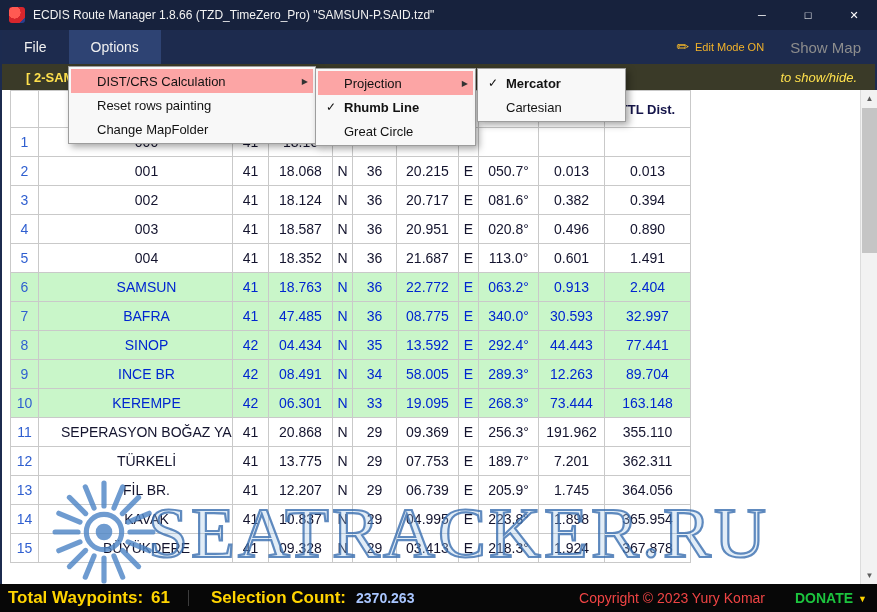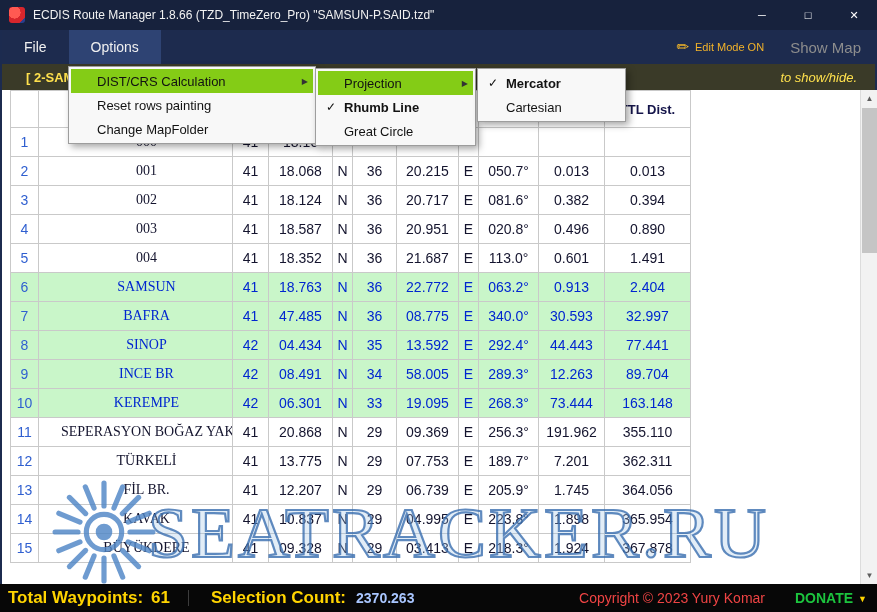--- a/index.html
+++ b/index.html
@@ -26,35 +26,35 @@
   
   .infobar { position:absolute; left:2px; top:64px; width:873px; height:26px; background:#3a3a28; display:flex; align-items:center; }
   .info-left { color:#ffe14d; font-size:13px; font-weight:bold; margin-left:8px; white-space:nowrap;padding-left:16px; }
   .info-right { color:#ffe14d; font-size:13px; font-style:italic; margin-left:auto; margin-right:18px; white-space:nowrap; }
   
   table.wp { position:absolute; left:10px; top:90px; width:680px; border-collapse:collapse; table-layout:fixed; background:#fff; z-index:2; }
   table.wp th, table.wp td { border:1px solid #c9c9c9; overflow:hidden; white-space:nowrap; text-align:center; }
   table.wp thead th { height:37px; font-size:13px; font-weight:bold; color:#15154a; background:#ffffff; }
   table.wp tbody td { height:29px; font-size:14px; color:#14142e; }
   td.c-num { font-size:11px; color:#2f5fd0 !important; }
-  td.c-name { text-align:left; padding-left:22px;font-family:Liberation Serif, serif; }
+  td.c-name { text-align:left; padding-left:22px; }
   tr.green td { background:#c9f6c9; }
   tr.green td:not(.c-num) { color:#0026d0; }
   
   .vscroll { position:absolute; left:860px; top:90px; width:17px; height:494px; background:#f2f2f2; border-left:1px solid #dcdcdc; z-index:4; }
   .vs-arrow { position:absolute; left:0; width:17px; height:17px; color:#5d5d5d; font-size:8px; display:flex; align-items:center; justify-content:center; }
   .vs-up { top:0; } .vs-down { bottom:0; }
   .vs-thumb { position:absolute; left:1px; top:18px; width:15px; height:145px; background:#c5c5c5; }
   
   .menu { position:absolute; background:#f8f8f8; border:1px solid #9d9d9d; box-shadow:3px 3px 7px rgba(0,0,0,0.35); padding:2px; z-index:30; }
   #menu-options { left:68px; top:66px; width:248px; }
   #menu-distcrs { left:315px; top:68px; width:161px; }
   #menu-projection { left:477px; top:68px; width:149px; }
   .menu-item { height:24px; display:flex; align-items:center; font-size:13px; color:#121212; }
-  .menu-item.hl { background:#84cc16; }
+  .menu-item.hl { background:#fca5a5; }
   .menu-item.bold .mlbl { font-weight:bold; }
   .chk { width:26px; text-align:center; font-size:12px; }
   .mlbl { flex:1; text-align:left; }
   .arr { width:16px; font-size:8px; text-align:right; padding-right:5px; color:#333; }
   
   .wm-text { position:absolute; left:148px; top:494px; height:80px; line-height:78px; z-index:6;
     font-family:"Liberation Serif", serif; font-weight:normal; font-size:72px; letter-spacing:3px; white-space:nowrap;
     color:rgba(160,195,230,0.30); -webkit-text-stroke:2.2px rgba(58,110,175,0.80); pointer-events:none; }
   .wm-sun { position:absolute; left:52px; top:480px; z-index:6; opacity:0.82; pointer-events:none; }
   

